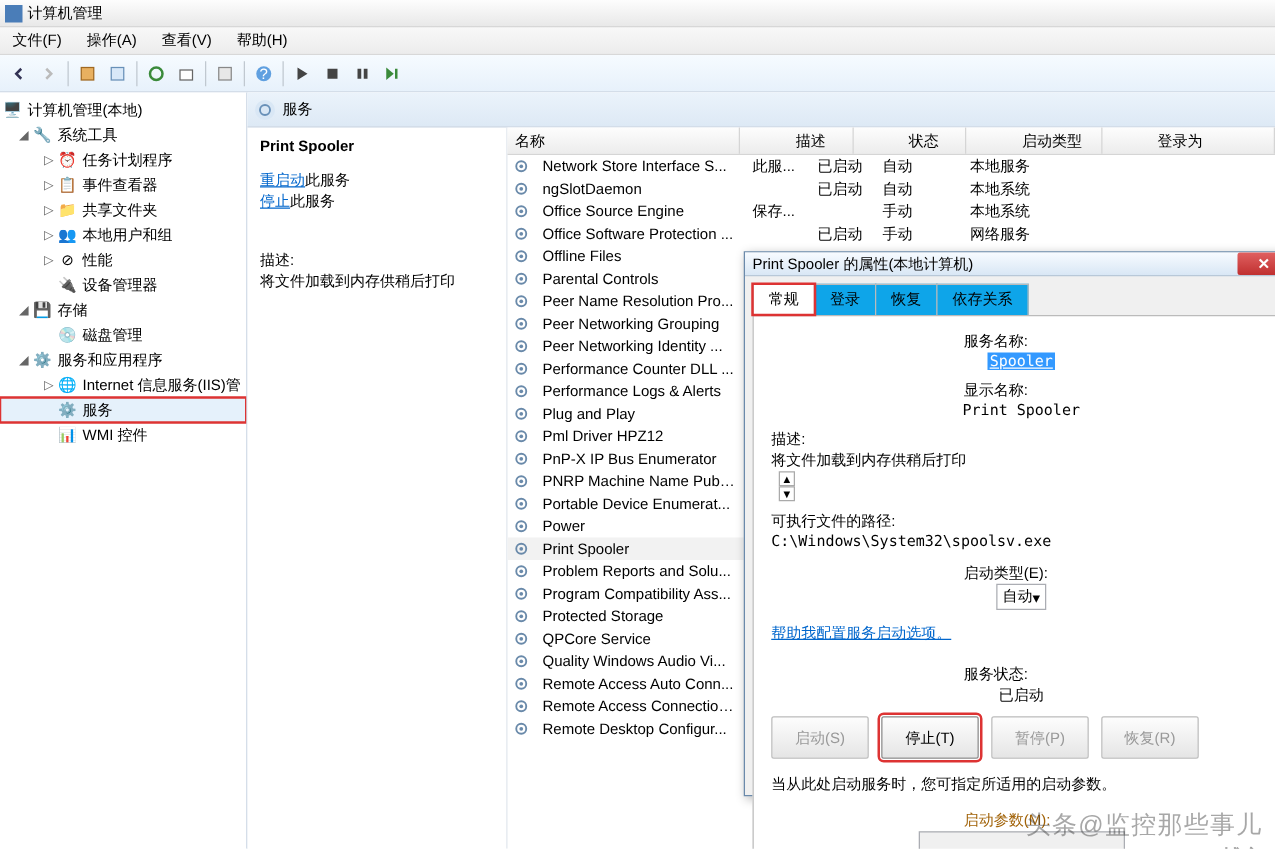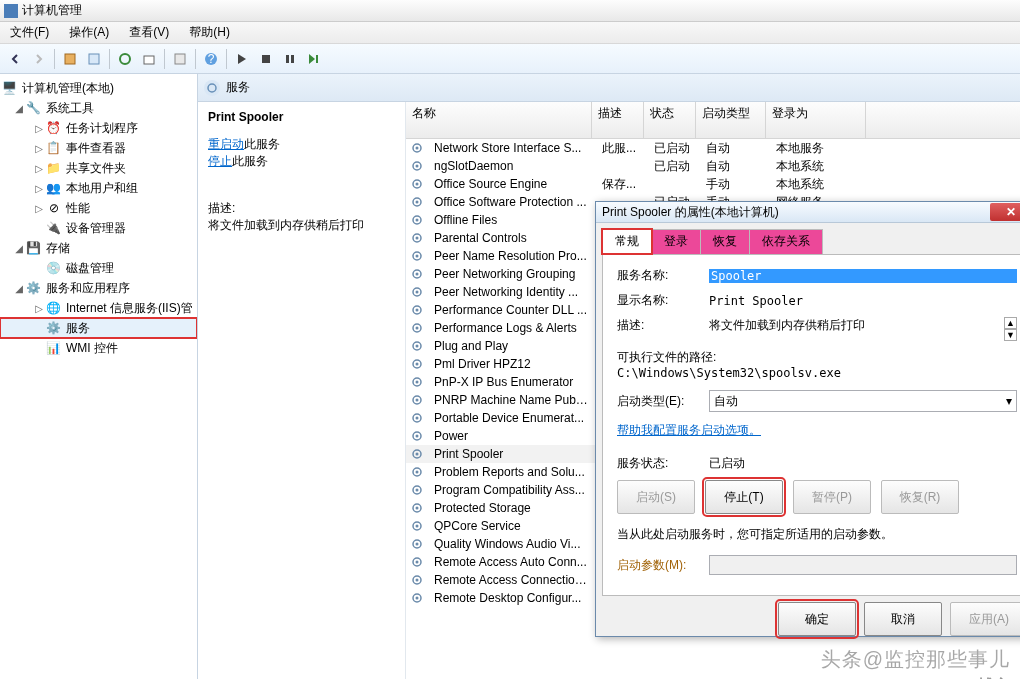--- a/index.html
+++ b/index.html
@@ -30,46 +30,46 @@
 .content-header { height: 28px; display: flex; align-items: center; background: linear-gradient(#ebf3fb,#dde9f5); border-bottom: 1px solid #c7d4e2; padding-left: 6px; gap:6px;}
 .ch-icon { width:16px; height:16px; background:#d9e7f5; border-radius:50%; display:flex; align-items:center; justify-content:center;}
 .content-body { flex: 1; display: flex; min-height: 0; }
 
 .detail { width: 208px; padding: 8px 10px; border-right: 1px solid #e2e8ee; }
 .detail-title { font-weight: bold; margin-bottom: 12px; }
 .detail-link { color: #0066cc; text-decoration: underline; cursor: pointer; }
 .detail-desc { margin-top: 30px; }
 
 .list-wrap { flex: 1; display: flex; flex-direction: column; min-width: 0; }
-.list-head { height: 37px; display: flex; background: linear-gradient(#fdfdfd,#ececec); border-bottom: 1px solid #d5d5d5; }
+.list-head { height: 22px; display: flex; background: linear-gradient(#fdfdfd,#ececec); border-bottom: 1px solid #d5d5d5; justify-content: space-between; }
 .list-head .col { border-right: 1px solid #d5d5d5; padding: 3px 6px; overflow: hidden; white-space: nowrap; }
 .list-body { flex: 1; overflow: hidden; }
 .list-row { height: 18px; display: flex; align-items: center; cursor: default; }
 .list-row.sel { background: #f2f2f2; }
 .list-cell { padding: 1px 6px; overflow: hidden; white-space: nowrap; text-overflow: ellipsis; }
 .gear { width:14px; height:14px; margin-left:4px; margin-right:4px; flex-shrink:0; display:flex; align-items:center; justify-content:center;}
 
 .c-name { width: 186px; }
 .c-desc { width: 52px; }
 .c-stat { width: 52px; }
 .c-start { width: 70px; }
 .c-logon { width: 100px; }
 
 .dialog { position: absolute; left: 397px; top: 127px; width: 444px; height: 436px; background: #f0f0f0; border: 1px solid #6b8aab; box-shadow: 2px 2px 8px rgba(0,0,0,0.3); display: flex; flex-direction: column; }
 .dlg-title { height: 28px; background: linear-gradient(#f7fbff,#d9e7f5); display: flex; align-items: center; padding: 0 6px; border-bottom:1px solid #b8c8d8;}
 .dlg-close { margin-left: auto; width: 42px; height: 18px; background: linear-gradient(#e06060,#c03030); border-radius: 2px; display:flex; align-items:center; justify-content:center; color:#fff; font-weight:bold;}
 .dlg-tabs { display: flex; padding: 6px 6px 0 6px; gap:0; }
-.dlg-tab { padding: 3px 12px; background: #ec4899; border:1px solid #bbb; border-bottom:none; margin-right:-1px; cursor:default;}
+.dlg-tab { padding: 3px 12px; background: #0ea5e9; border:1px solid #bbb; border-bottom:none; margin-right:-1px; cursor:default;}
 .dlg-tab.active { background:#fff; border-bottom:1px solid #fff; position:relative; z-index:2;}
 .dlg-tab.active.highlight { outline:2px solid #d33; outline-offset:-1px;}
 .dlg-panel { flex:1; background:#fff; margin:0 6px 6px 6px; border:1px solid #bbb; padding:12px 14px; position:relative;}
-.dlg-row { display:flex; align-items:center; margin-bottom:8px; }
+.dlg-row { display:flex; align-items:center; margin-bottom:8px;flex-direction:column; }
 .dlg-label { width:92px; }
 .dlg-val { flex:1; }
-.dlg-val.sel { background:#3399ff; color:#fff; padding:0 2px; display:inline-block;}
+.dlg-val.sel { background:#3399ff; color:#fff; padding:0 2px; display:inline-block;text-decoration:underline;}
 .dlg-input { flex:1; height:20px; border:1px solid #abadb3; padding:1px 4px; background:#fff;}
 .dlg-input.dis { background:#f0f0f0; color:#888;}
 .dlg-select { flex:1; height:22px; border:1px solid #abadb3; padding:1px 4px; background:#fff; display:flex; align-items:center; justify-content:space-between;}
 .dlg-link { color:#0066cc; text-decoration:underline; cursor:pointer;}
 .dlg-btns { display:flex; gap:10px; margin-top:6px;}
 .dlg-btn { width:78px; height:34px; border:1px solid #888; background:linear-gradient(#fdfdfd,#e5e5e5); display:flex; align-items:center; justify-content:center; border-radius:2px; cursor:default;}
 .dlg-btn.dis { color:#999; border-color:#bbb;}
 .dlg-btn.highlight { outline:2px solid #d33; outline-offset:1px;}
 .dlg-footer { height:36px; display:flex; align-items:center; justify-content:flex-end; gap:8px; padding:0 10px;}
 

